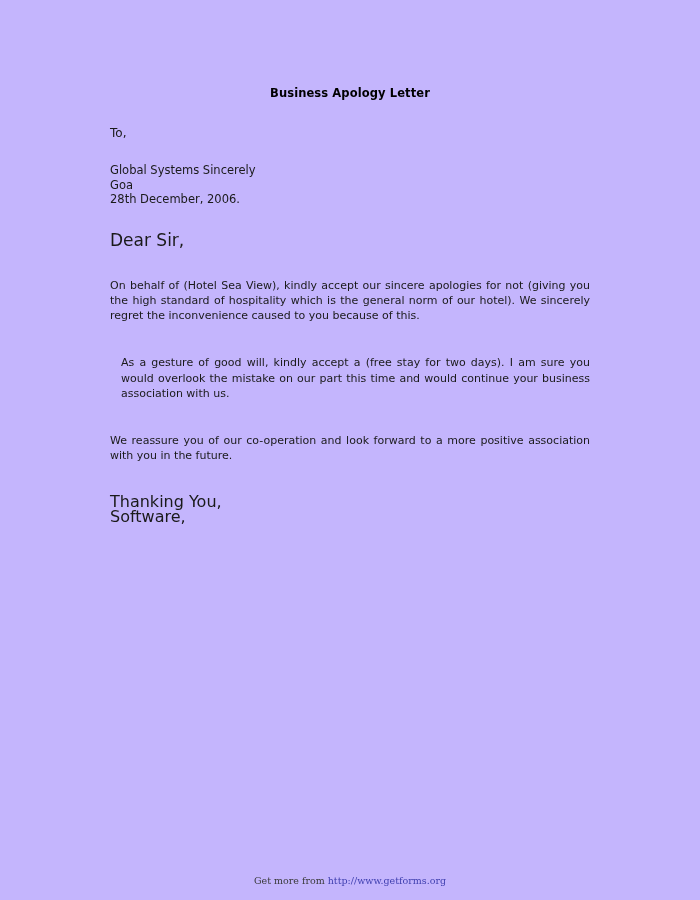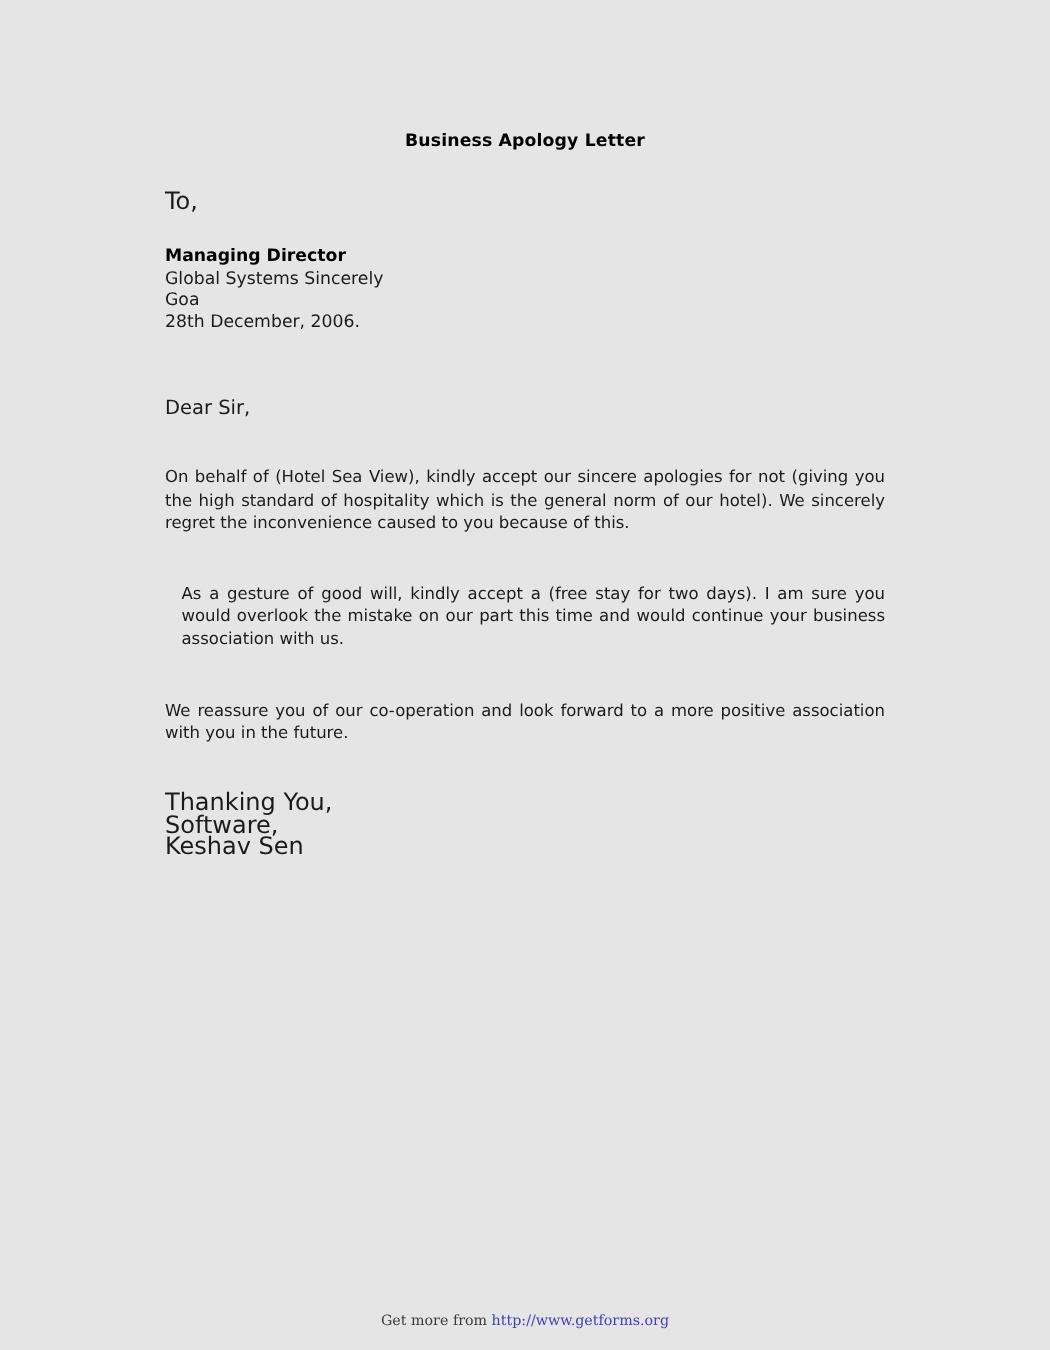--- a/index.html
+++ b/index.html
@@ -16,21 +16,21 @@
     position: relative;
     overflow: hidden;
   }
 
   .page {
     position: absolute;
     left: 0;
     top: 0;
     width: 700px;
     height: 900px;
-    background: #e5e5e5;
+    background: #c4b5fd;
   }
 
   
   .letter {
     position: absolute;
     left: 110px;
     top: 86px;
     width: 480px;
   }
 
@@ -38,43 +38,43 @@
     text-align: center;
     font-weight: bold;
     font-size: 11.5px;
     letter-spacing: 0.1px;
     color: #000000;
     margin: 0 0 26px 0;
     line-height: 14px;
   }
 
   .salutation-to {
-    font-size: 16px;
+    font-size: 12px;
     line-height: 15px;
     margin: 0 0 22px 0;
     color: #1a1a1a;
   }
 
   .recipient {
     margin: 0 0 0 0;
     font-size: 11.5px;
     line-height: 14.6px;
   }
   .recipient .r-line {
     display: block;
   }
   .recipient .r-bold {
     font-weight: bold;
     color: #000000;
   }
 
   .dear {
-    font-size: 13px;
+    font-size: 17px;
     line-height: 15px;
-    margin: 44px 0 0 0;
+    margin: 26px 0 0 0;
   }
 
   .para {
     font-size: 11px;
     line-height: 15.2px;
     text-align: justify;
     margin: 28px 0 0 0;
     color: #1a1a1a;
   }
   .para.p1 { margin-top: 30px; }
@@ -114,38 +114,36 @@
 
 <div class="page">
 
   <div class="letter">
 
     <div class="doc-title">Business Apology Letter</div>
 
     <div class="salutation-to">To,</div>
 
     <div class="recipient">
-      <span class="r-line r-bold">Managing Director</span>
       <span class="r-line">Global Systems Sincerely</span>
       <span class="r-line">Goa</span>
       <span class="r-line">28th December, 2006.</span>
     </div>
 
     <div class="dear">Dear Sir,</div>
 
     <p class="para p1">On behalf of (Hotel Sea View), kindly accept our sincere apologies for not (giving you the high standard of hospitality which is the general norm of our hotel). We sincerely regret the inconvenience caused to you because of this.</p>
 
     <p class="para p2">As a gesture of good will, kindly accept a (free stay for two days). I am sure you would overlook the mistake on our part this time and would continue your business association with us.</p>
 
     <p class="para p3">We reassure you of our co-operation and look forward to a more positive association with you in the future.</p>
 
     <div class="signoff">
       <span class="s-line">Thanking You,</span>
       <span class="s-line">Software,</span>
-      <span class="s-line">Keshav Sen</span>
     </div>
 
   </div>
 
   <div class="footer">
     <span class="f-label">Get more from </span><a class="f-link" href="#" style="color: rgb(64, 64, 176);">http://www.getforms.org</a>
   </div>
 
 </div>
 

